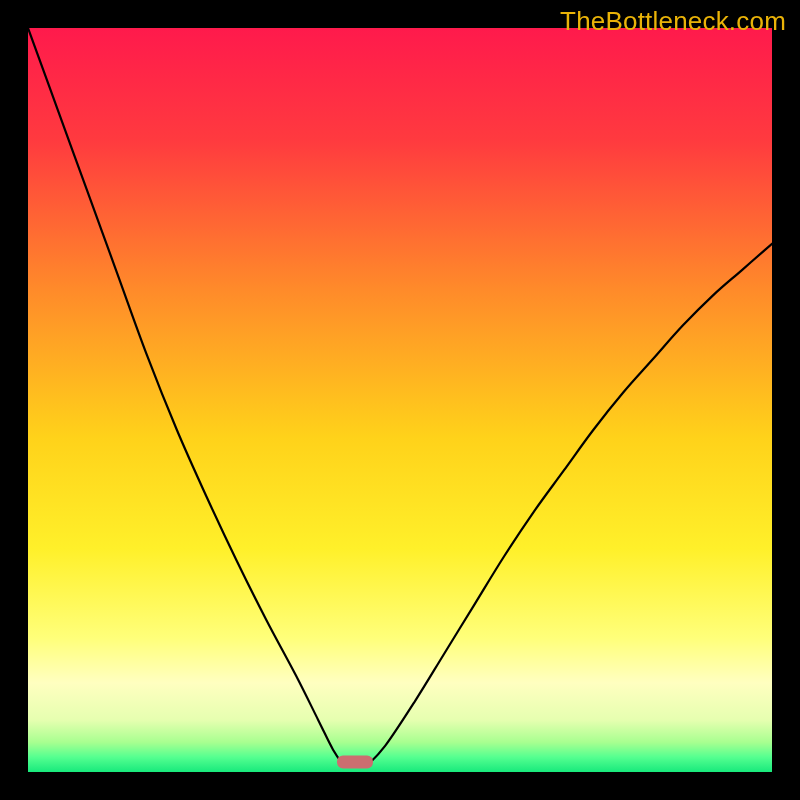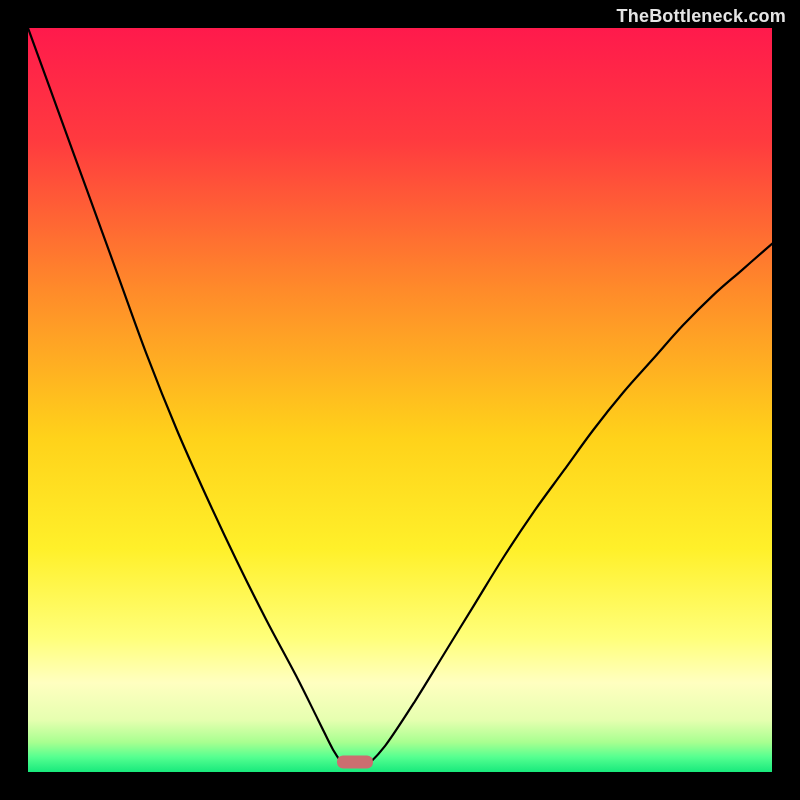--- a/index.html
+++ b/index.html
@@ -31,23 +31,23 @@
     position: absolute;
     left: 0;
     top: 0;
     width: 100%;
     height: 100%;
   }
   .watermark {
     position: absolute;
     top: 6px;
     right: 14px;
-    color: #e5e5e5;
-    font-size: 18px;
-    font-weight: 700;
+    color: #eab308;
+    font-size: 26px;
+    font-weight: 400;
     letter-spacing: 0.2px;
   }
   svg.curve {
     position: absolute;
     left: 0;
     top: 0;
     width: 100%;
     height: 100%;
   }
   .marker {

